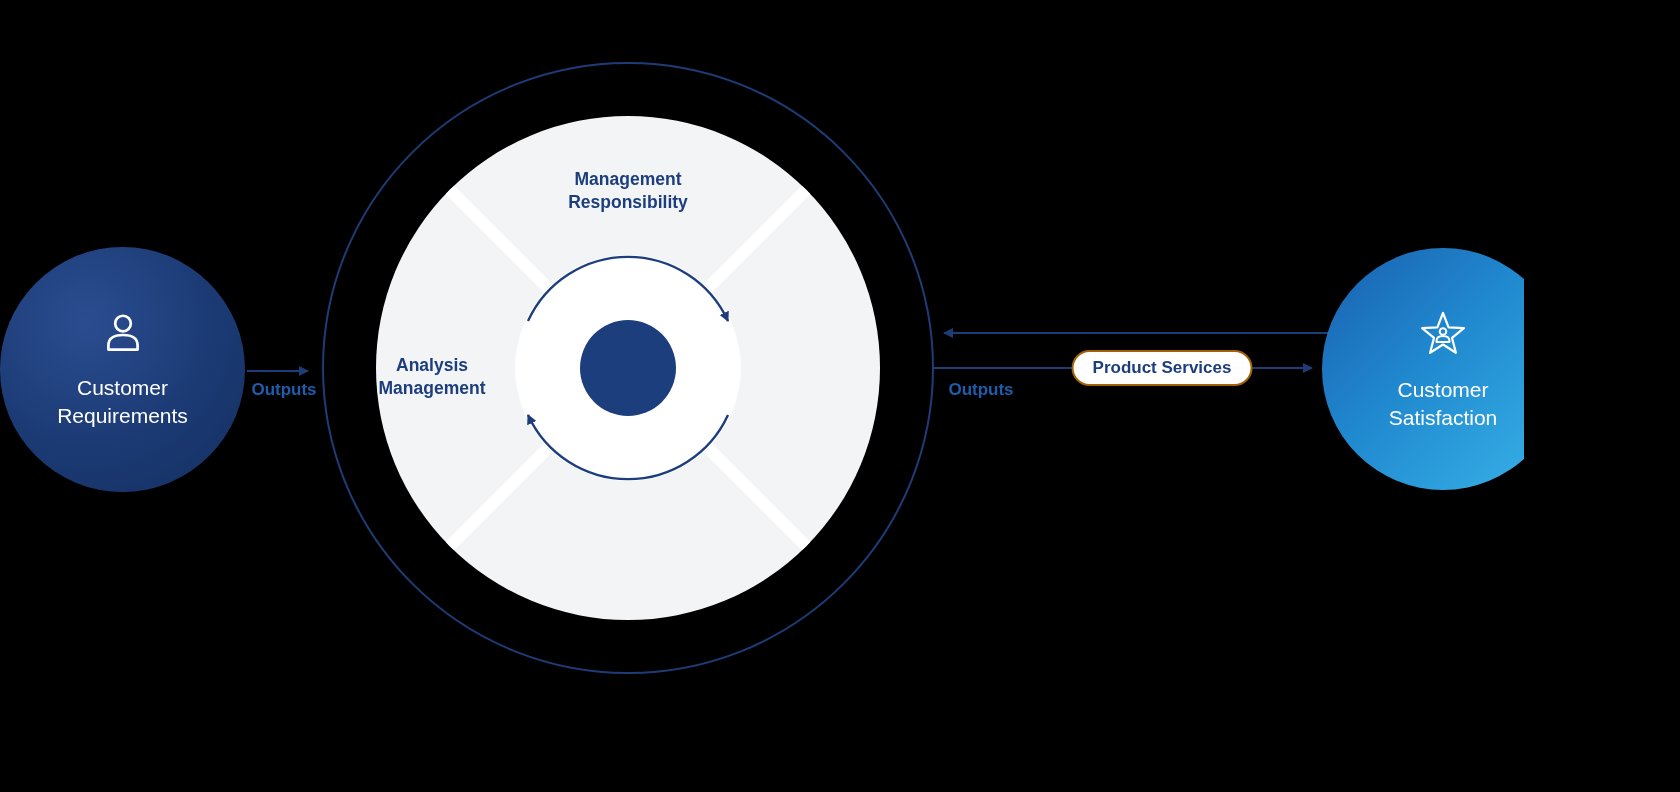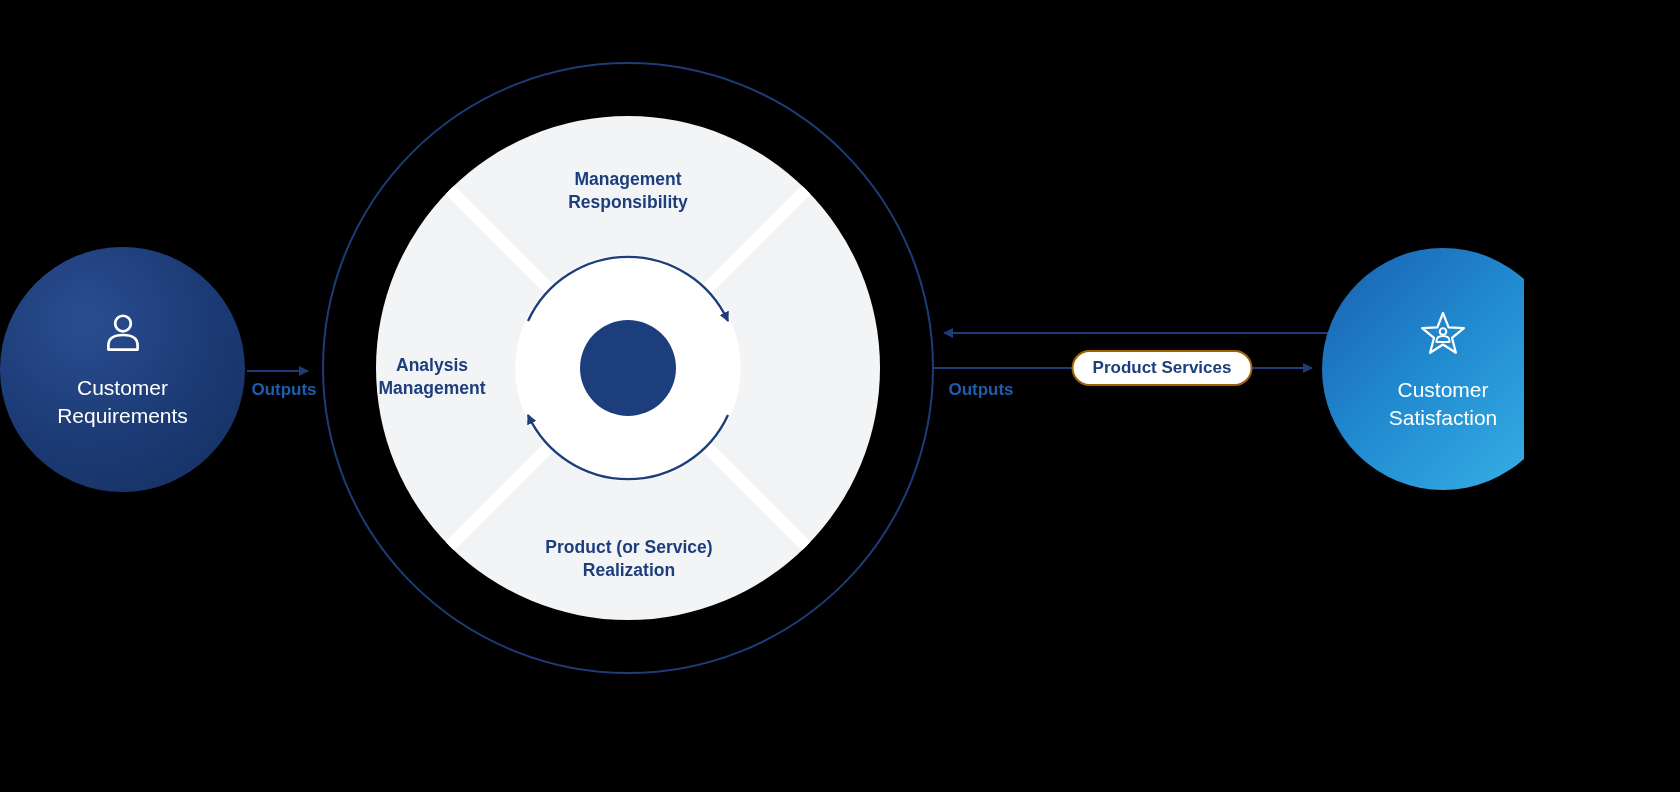--- a/index.html
+++ b/index.html
@@ -75,22 +75,20 @@
 
     <line x1="247" y1="371" x2="308" y2="371" stroke="#1e3c78" stroke-width="2" marker-end="url(#arr)"></line>
     <line x1="1328" y1="333" x2="944" y2="333" stroke="#1e3c78" stroke-width="2" marker-end="url(#arr)"></line>
     <line x1="934" y1="368" x2="1312" y2="368" stroke="#1e3c78" stroke-width="2" marker-end="url(#arr)"></line>
   </svg>
 
   <div class="quad-label q-top">Management
 Responsibility</div>
   <div class="quad-label q-left">Analysis
 Management</div>
-  <div class="quad-label q-bottom">Product (or Service)
-Realization</div>
 
   <div class="flow-label lbl-inputs">Outputs</div>
   <div class="flow-label lbl-outputs">Outputs</div>
 
   <div class="pill">Product Services</div>
 
   <div class="node node-left">
     <svg class="icon-svg" width="50" height="50" viewBox="0 0 48 48" fill="none" stroke="#ffffff" stroke-width="2.6" stroke-linecap="round" stroke-linejoin="round">
       <circle cx="24" cy="13" r="7.5"></circle>
       <path d="M10 38 v-4 c0 -8 6 -10 14 -10 s14 2 14 10 v4 z"></path>

